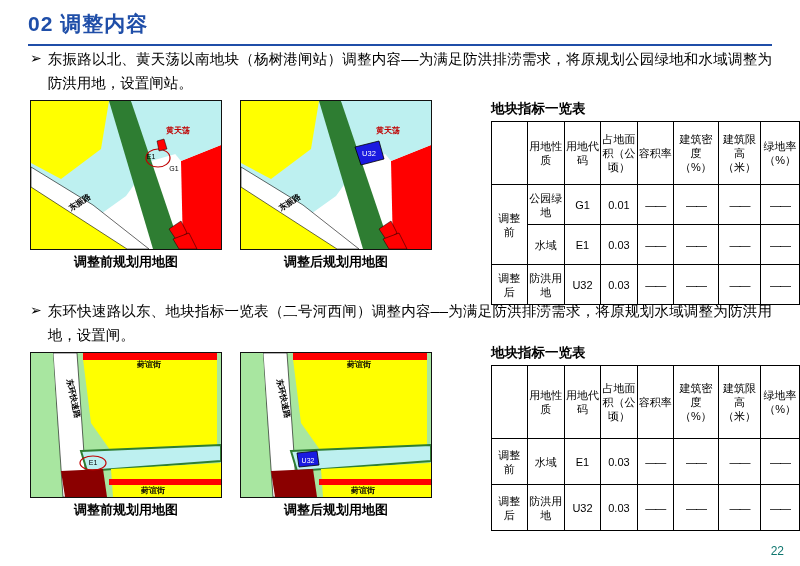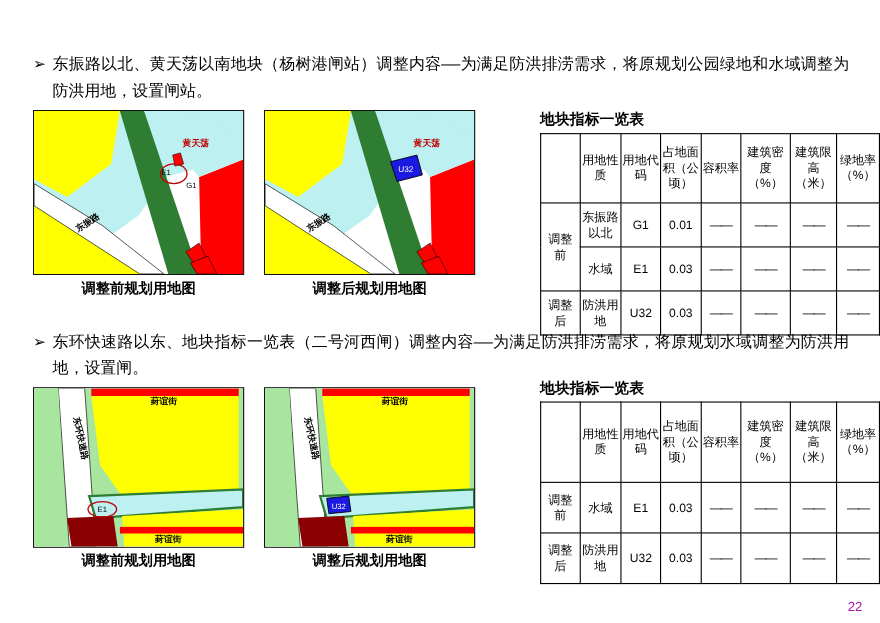--- a/index.html
+++ b/index.html
@@ -31,21 +31,21 @@
   }
   #bullet1{left:30px;top:48px;width:742px;}
   #bullet2{left:30px;top:300px;width:742px;}
 
   
   .mapwrap{position:absolute;}
   .mapcap{
     text-align:center;font-size:13px;font-weight:bold;margin-top:3px;
   }
   .map{
-    border:1px solid #111;position:relative;overflow:hidden;background:#e5e5e5;
+    border:1px solid #111;position:relative;overflow:hidden;background:#0f766e;
   }
   .map svg{display:block;}
 
   
   .tblwrap{position:absolute;padding-left:36px;}
   .tbltitle{font-size:13.5px;font-weight:bold;margin-bottom:3px;}
   table.idx{
     border-collapse:collapse;table-layout:fixed;
   }
   table.idx th, table.idx td{
@@ -53,30 +53,34 @@
     text-align:center;vertical-align:middle;
     font-size:11px;line-height:14px;
     padding:2px 1px;
     font-weight:normal;
   }
   table.idx th{font-weight:normal;}
   .dash{font-size:13px;letter-spacing:-1px;}
 
   
   .pagenum{
-    position:absolute;right:16px;bottom:8px;color:#a21caf;font-size:12px;
+    position:absolute;right:16px;bottom:8px;color:#0f766e;font-size:12px;
   }
 
   .lbl{font-size:8px;font-weight:bold;}
 </style>
 </head>
 <body>
 
 <div class="page">
 
+  <div class="header">
+    <div class="title">02 调整内容</div>
+    <div class="rule"></div>
+  </div>
 
   <div class="bullet" id="bullet1">
     <span class="marker">➢</span>
     <span class="btext">东振路以北、黄天荡以南地块（杨树港闸站）调整内容——为满足防洪排涝需求，将原规划公园绿地和水域调整为防洪用地，设置闸站。</span>
   </div>
 
   <div class="mapwrap" style="left:30px;top:100px;">
     <div class="map" style="width:190px;height:148px;">
       <svg width="190" height="148" viewBox="0 0 190 148">
         <rect x="0" y="0" width="190" height="148" fill="#ffffff"></rect>
@@ -157,21 +161,21 @@
           <th>占地面积（公顷）</th>
           <th>容积率</th>
           <th>建筑密度（%）</th>
           <th>建筑限高（米）</th>
           <th>绿地率（%）</th>
         </tr>
       </thead>
       <tbody>
         <tr style="height:40px">
           <td rowspan="2">调整前</td>
-          <td>东振路以北</td>
+          <td>公园绿地</td>
           <td>G1</td>
           <td>0.01</td>
           <td class="dash">——</td>
           <td class="dash">——</td>
           <td class="dash">——</td>
           <td class="dash">——</td>
         </tr>
         <tr style="height:40px">
           <td>水域</td>
           <td>E1</td>

